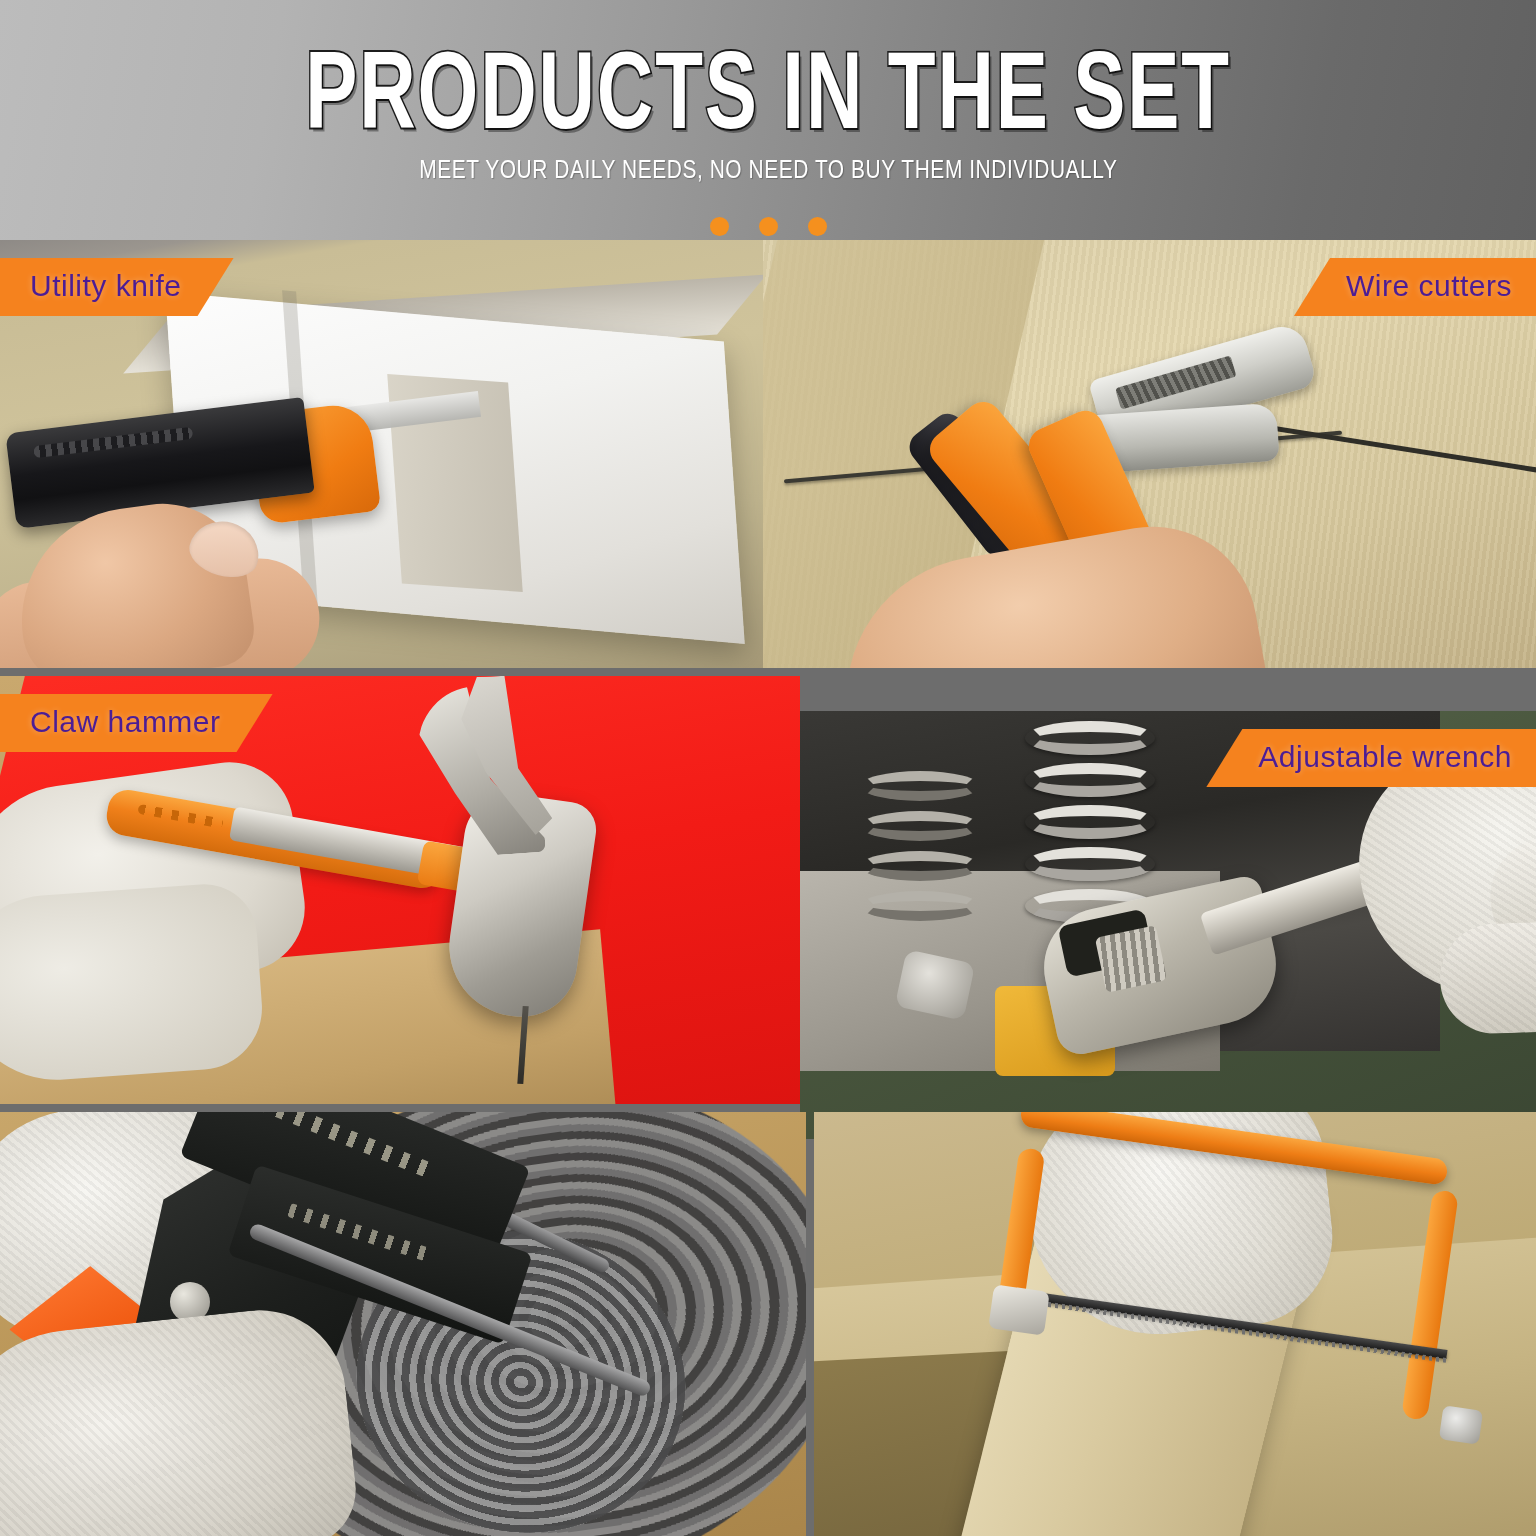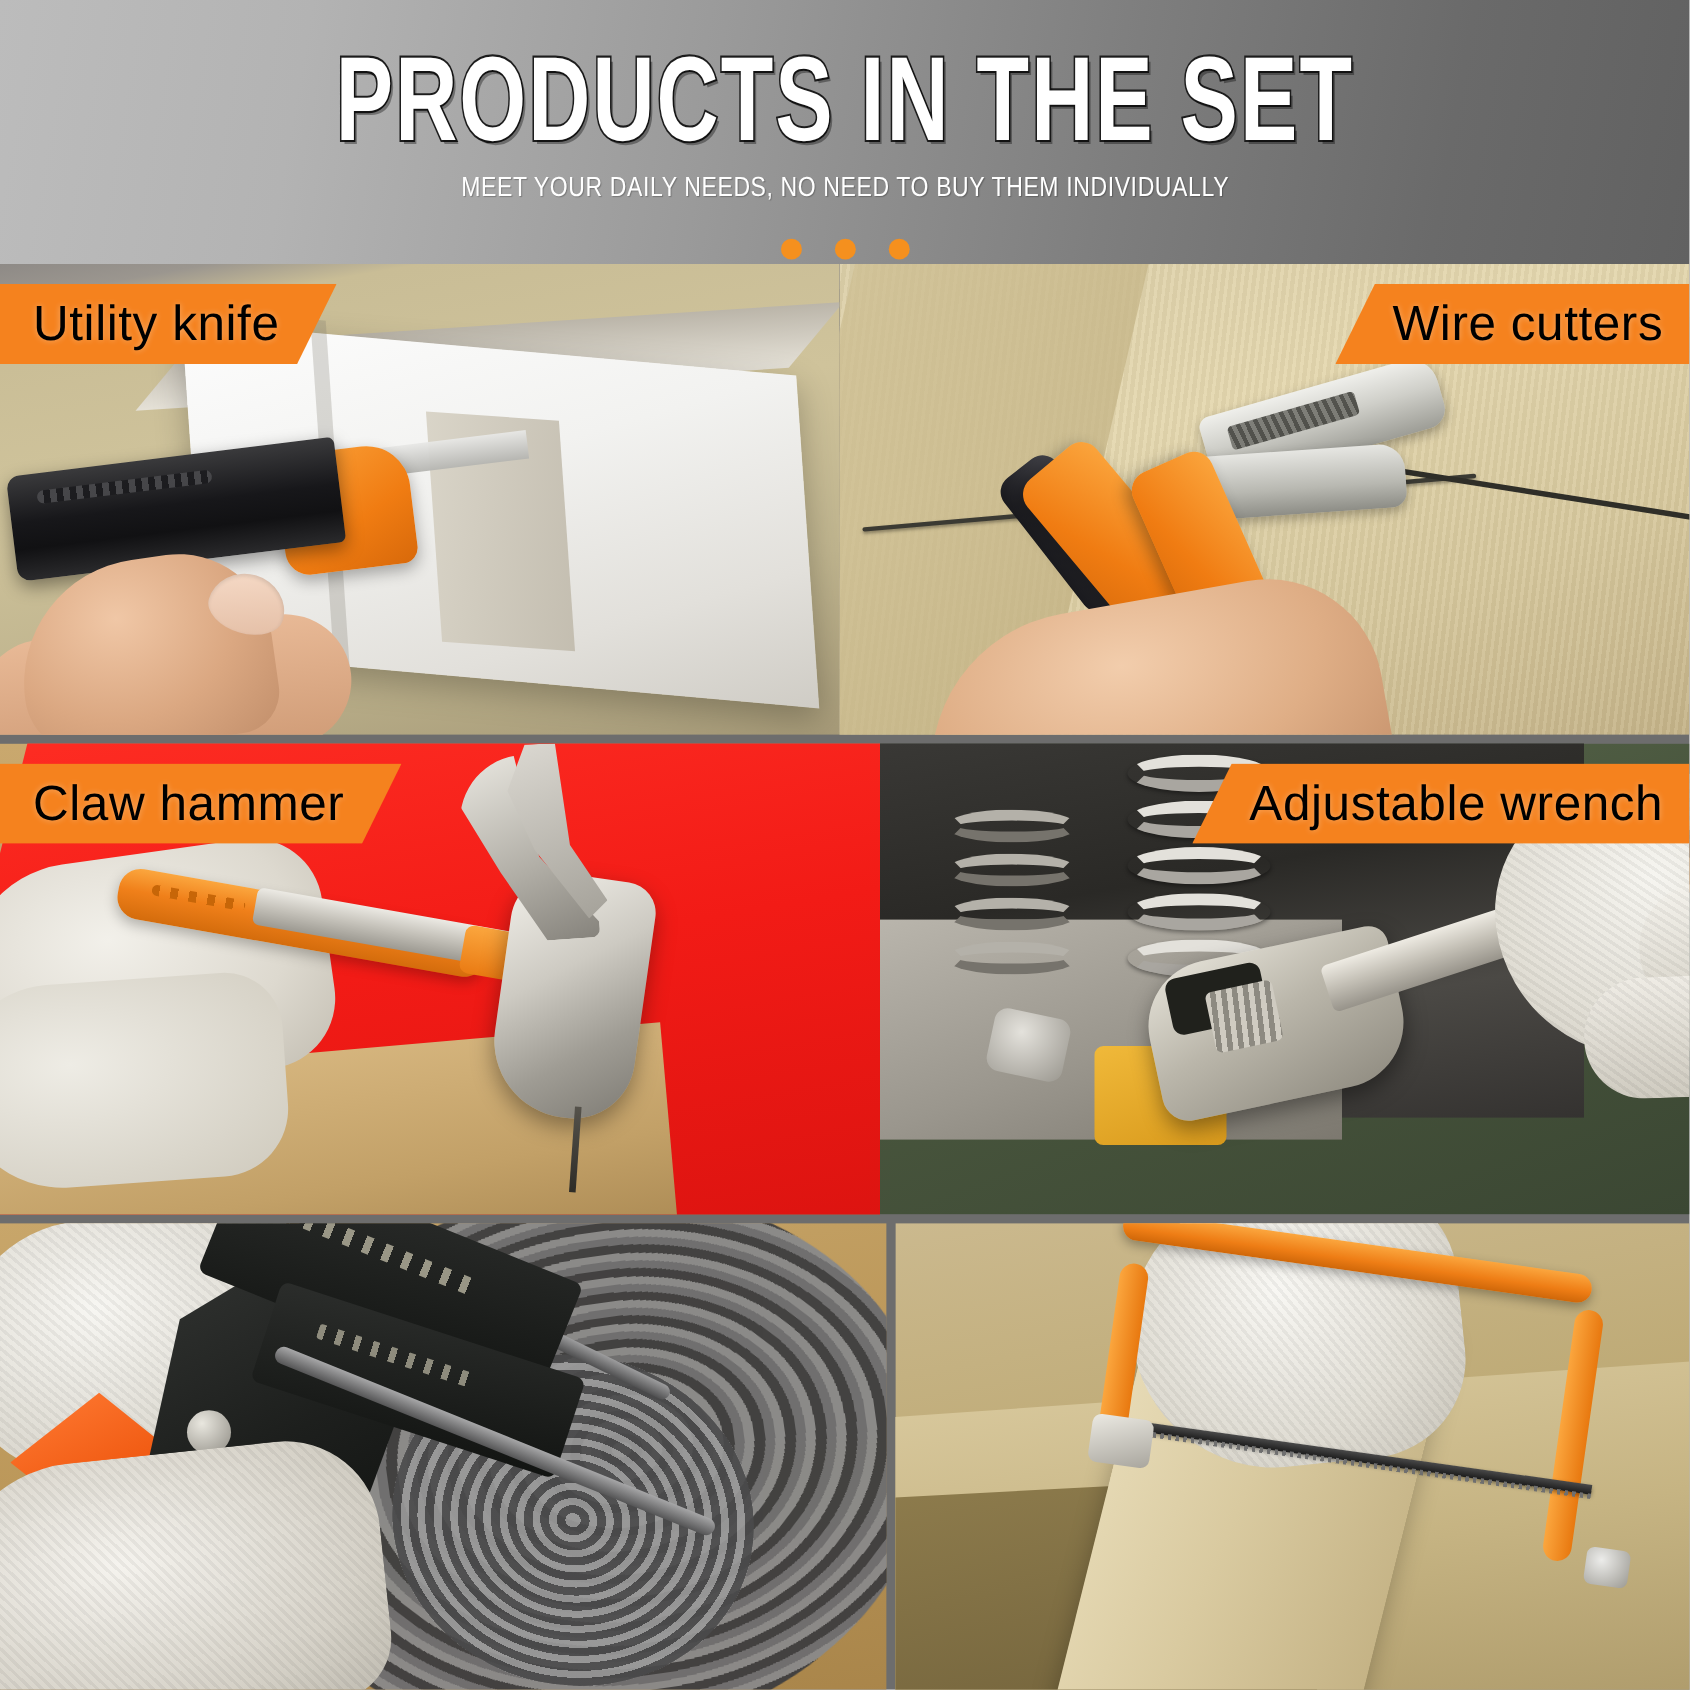--- a/index.html
+++ b/index.html
@@ -51,30 +51,30 @@
   
   .grid{ flex:1 1 auto; display:flex; flex-direction:column; background:#6d6d6d; }
   .row{ display:flex; width:100%; position:relative; }
   .row.r1{ height:428px; }
   .row.r2{ height:428px; margin-top:8px; }
   .row.r3{ height:432px; margin-top:8px; }
   .cell{ position:relative; overflow:hidden; height:100%; }
   .cell.a{ flex:0 0 763px; }
   .cell.b{ flex:1 1 auto;text-align:center; }
   .cell.left2{ flex:0 0 800px; }
-  .cell.right2{ flex:1 1 auto; }
+  .cell.right2{ flex:1 1 auto;margin-top:35px; }
   .cell.left3{ flex:0 0 806px; }
   .cell.right3{ flex:1 1 auto; margin-left:8px; }
 
   
   .tag{
     position:absolute; top:18px;
     background:#F5821E;
-    color:#000000;
-    font-size:45px; line-height:1;
+    color:#4c1d95;
+    font-size:30px; line-height:1;
     padding:13px 26px 15px 26px;
     white-space:nowrap;
     z-index:20;
     text-shadow:0 0 6px rgba(255,255,255,0.35);
     letter-spacing:0.5px;
   }
   .tag.left{ left:0; padding-left:30px; padding-right:52px;
     clip-path:polygon(0 0, 100% 0, calc(100% - 36px) 100%, 0 100%); }
   .tag.right{ right:0; padding-left:52px; padding-right:24px;
     clip-path:polygon(36px 0, 100% 0, 100% 100%, 0 100%); }

